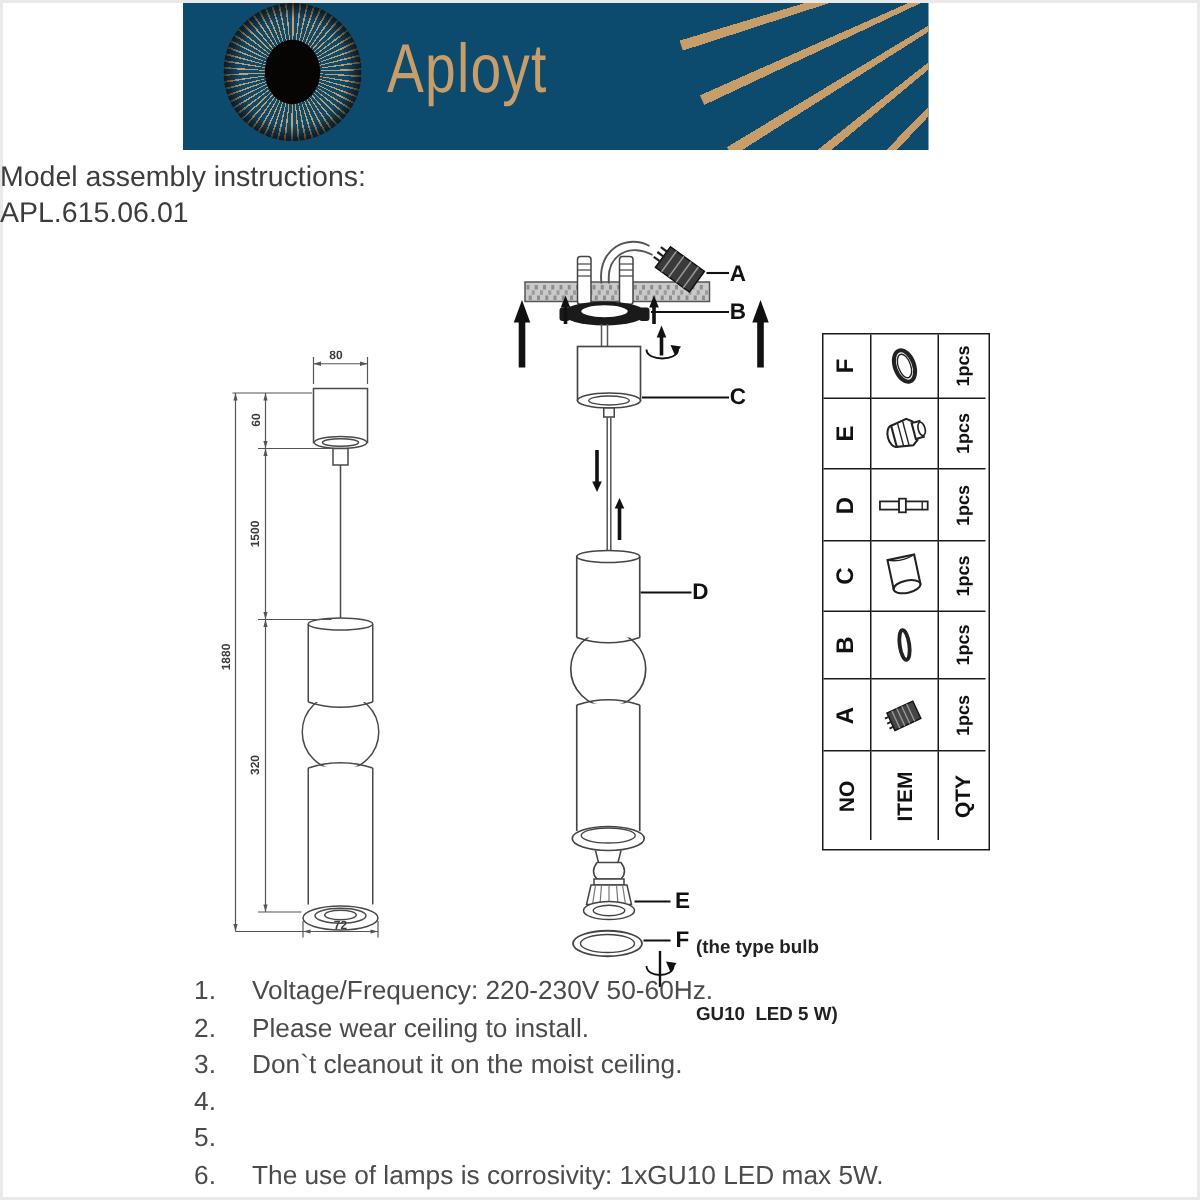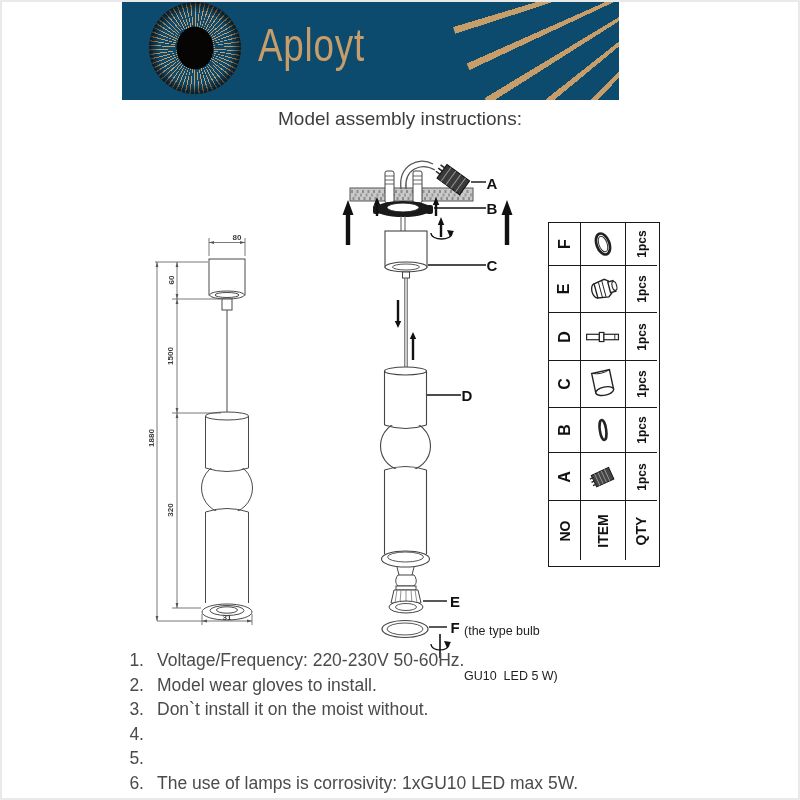--- a/index.html
+++ b/index.html
@@ -17,61 +17,62 @@
   .starcore{position:absolute;left:50%;top:50%;width:37px;height:43px;transform:translate(-50%,-50%);
      background:#060504;border-radius:50%;}
   .wordmark{position:absolute;left:136px;top:16px;color:#c79d69;font-size:46px;font-weight:400;
      letter-spacing:1px;transform:scaleX(0.8);transform-origin:left center;white-space:nowrap;}
   .corner-rays{position:absolute;left:318px;top:-374px;width:620px;height:620px;border-radius:50%;
      background:
        radial-gradient(circle, #0b0a08 0 21%, rgba(11,10,8,0) 33%),
        repeating-conic-gradient(#c79d69 0deg 1.3deg, rgba(11,10,8,0) 1.3deg 7.2deg);}
 
   
-  .title{left:0;top:107px;width:800px;text-align:center;color:#3d3d3d;font-size:19px;line-height:24px;}
+  .title{left:0;top:107px;width:800px;color:#3d3d3d;font-size:19px;line-height:24px;}
 
   
   .callout{font-weight:bold;font-size:15px;color:#111;transform:translate(-50%,-50%);white-space:nowrap;}
   .dim{font-size:8px;font-weight:600;color:#3c3c3c;transform:translate(-50%,-50%);white-space:nowrap;}
   .dim.rot{transform:translate(-50%,-50%) rotate(-90deg);}
-  .bulbnote{font-size:12.5px;font-weight:normal;color:#222;line-height:15px;white-space:pre;}
+  .bulbnote{font-size:12.5px;font-weight:bold;color:#222;line-height:15px;white-space:pre;}
 
   
   .ptable{left:548px;top:222px;width:112px;height:345px;border:1.6px solid #1a1a1a;box-sizing:border-box;
           display:grid;grid-template-columns:32px 45px 31px;grid-template-rows:43px 47px 48px 47px 45px 48px 59px;}
   .ptable .cell{border-right:1.2px solid #1a1a1a;border-bottom:1.2px solid #1a1a1a;
           display:flex;align-items:center;justify-content:center;overflow:hidden;}
   .ptable .cell.last-col{border-right:none;}
   .ptable .cell.last-row{border-bottom:none;}
   .vtext{transform:rotate(-90deg);white-space:nowrap;font-weight:bold;color:#111;}
   .no-cell .vtext{font-size:16px;}
   .qty-cell .vtext{font-size:12px;}
   .hdr .vtext{font-size:14px;}
 
   
   .instructions{left:112px;top:650px;width:600px;color:#4b4b4b;font-size:17.5px;}
   .instr-row{display:flex;height:24.6px;align-items:baseline;}
   .instr-num{display:inline-block;width:32px;text-align:right;flex:none;}
-  .instr-text{margin-left:13px;white-space:nowrap;}
+  .instr-text{margin-left:24px;white-space:nowrap;}
 </style>
 </head>
 <body>
 
 <div id="page">
 
   <div class="abs banner">
     <div class="starburst">
       <div class="starcore"></div>
     </div>
     <div class="wordmark">Aployt</div>
     <div class="corner-rays"></div>
   </div>
 
   <div class="abs title">
     <div>Model assembly instructions:</div>
+    <div>APL.615.06.01</div>
   </div>
 
   <svg class="abs" style="left:140px;top:225px" width="125" height="415" viewBox="0 0 125 415">
 
     <g stroke="#4a4a4a" stroke-width="1" fill="none">
       <rect x="69" y="34" width="36" height="36" fill="#fff"></rect>
       <ellipse cx="87" cy="70" rx="17.5" ry="4" fill="#fff"></ellipse>
       <ellipse cx="87" cy="70" rx="12" ry="2.5"></ellipse>
       <rect x="82" y="74" width="10" height="11" fill="#fff"></rect>
       <line x1="87" y1="85" x2="87" y2="188"></line>
@@ -113,26 +114,26 @@
       <polygon points="37,188 35.6,183 38.4,183"></polygon>
         <polygon points="37,188 35.6,193 38.4,193"></polygon>
       <polygon points="37,383 35.6,378 38.4,378"></polygon>
       <polygon points="17,37 15.6,42 18.4,42"></polygon>
         <polygon points="17,396 15.6,391 18.4,391"></polygon>
       <polygon points="62,396 67,394.6 67,397.4"></polygon>
         <polygon points="112,396 107,394.6 107,397.4"></polygon>
     </g>
   </svg>
 
-  <span class="abs dim" style="left:237px;top:237px">80</span>
+  <span class="abs dim" style="left:224px;top:237px">80</span>
   <span class="abs dim rot" style="left:171px;top:280px">60</span>
   <span class="abs dim rot" style="left:170px;top:356px">1500</span>
   <span class="abs dim rot" style="left:170px;top:510px">320</span>
   <span class="abs dim rot" style="left:151px;top:438px">1880</span>
-  <span class="abs dim" style="left:227px;top:617px">31</span>
+  <span class="abs dim" style="left:227px;top:617px">72</span>
 
   <svg class="abs" style="left:335px;top:155px" width="245" height="510" viewBox="0 0 245 510">
 
     <g>
       <rect x="15" y="33" width="123" height="13" fill="#c9c9c9" stroke="#555" stroke-width="1"></rect>
       <line x1="16" y1="36.5" x2="137" y2="36.5" stroke="#8d8d8d" stroke-width="3" stroke-dasharray="2 3.5"></line>
       <line x1="16" y1="40" x2="137" y2="40" stroke="#9a9a9a" stroke-width="3" stroke-dasharray="2 3.5" stroke-dashoffset="2"></line>
       <line x1="16" y1="43.5" x2="137" y2="43.5" stroke="#8d8d8d" stroke-width="3" stroke-dasharray="2 3.5" stroke-dashoffset="4"></line>
     </g>
 
@@ -385,25 +386,25 @@
       </div>
   </div>
 
   <div class="abs instructions">
     <div class="instr-row">
       <span class="instr-num">1.</span>
       <span class="instr-text">Voltage/Frequency: 220-230V 50-60Hz.</span>
     </div>
     <div class="instr-row">
       <span class="instr-num">2.</span>
-      <span class="instr-text">Model wear gloves to install.</span>
+      <span class="instr-text">Please wear ceiling to install.</span>
     </div>
     <div class="instr-row">
       <span class="instr-num">3.</span>
-      <span class="instr-text">Don`t install it on the moist without.</span>
+      <span class="instr-text">Don`t cleanout it on the moist ceiling.</span>
     </div>
     <div class="instr-row">
       <span class="instr-num">4.</span>
     </div>
     <div class="instr-row">
       <span class="instr-num">5.</span>
     </div>
     <div class="instr-row">
       <span class="instr-num">6.</span>
       <span class="instr-text">The use of lamps is corrosivity: 1xGU10 LED max 5W.</span>

